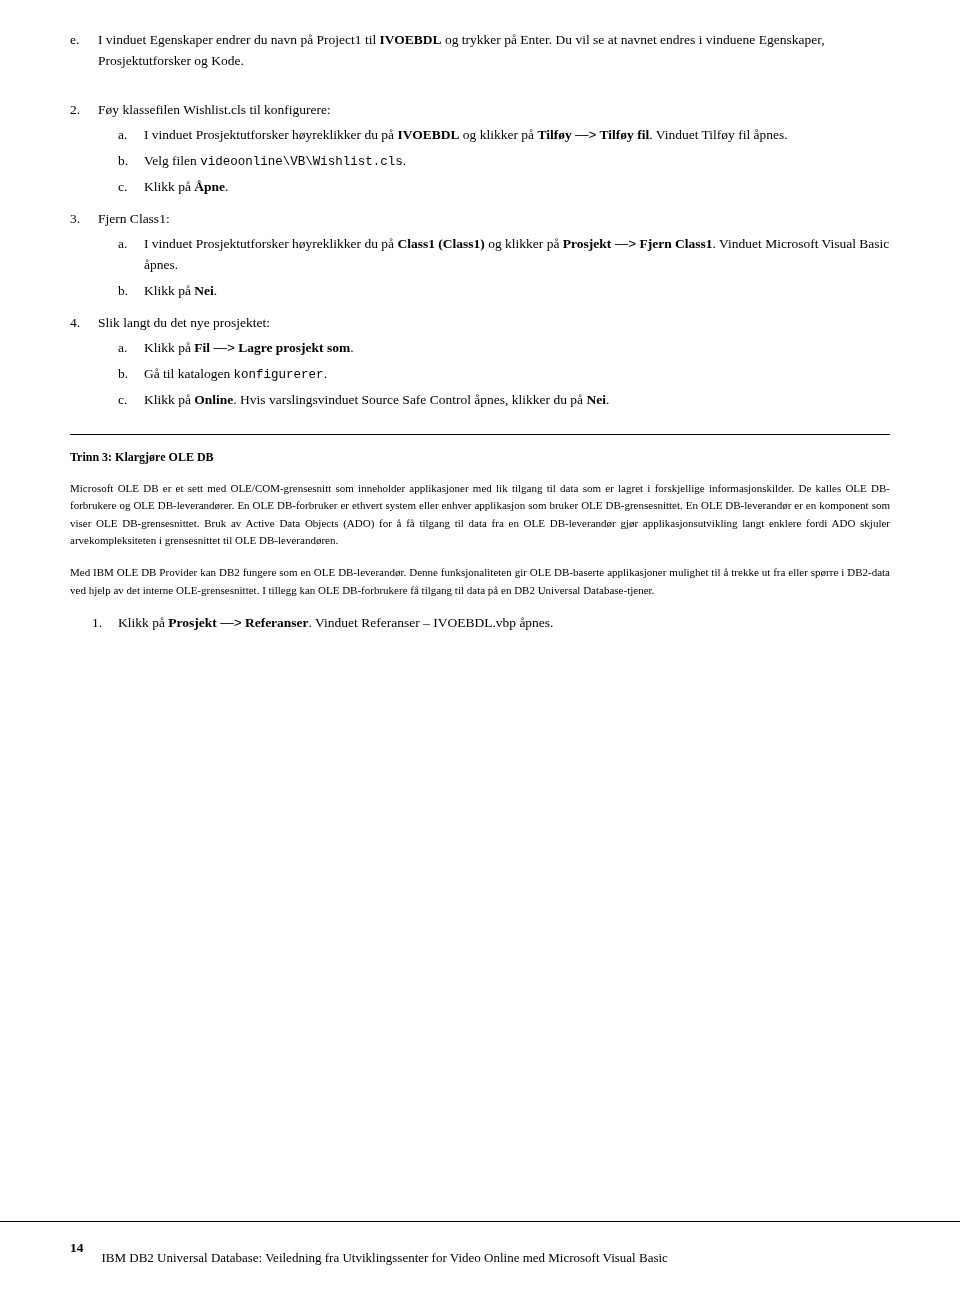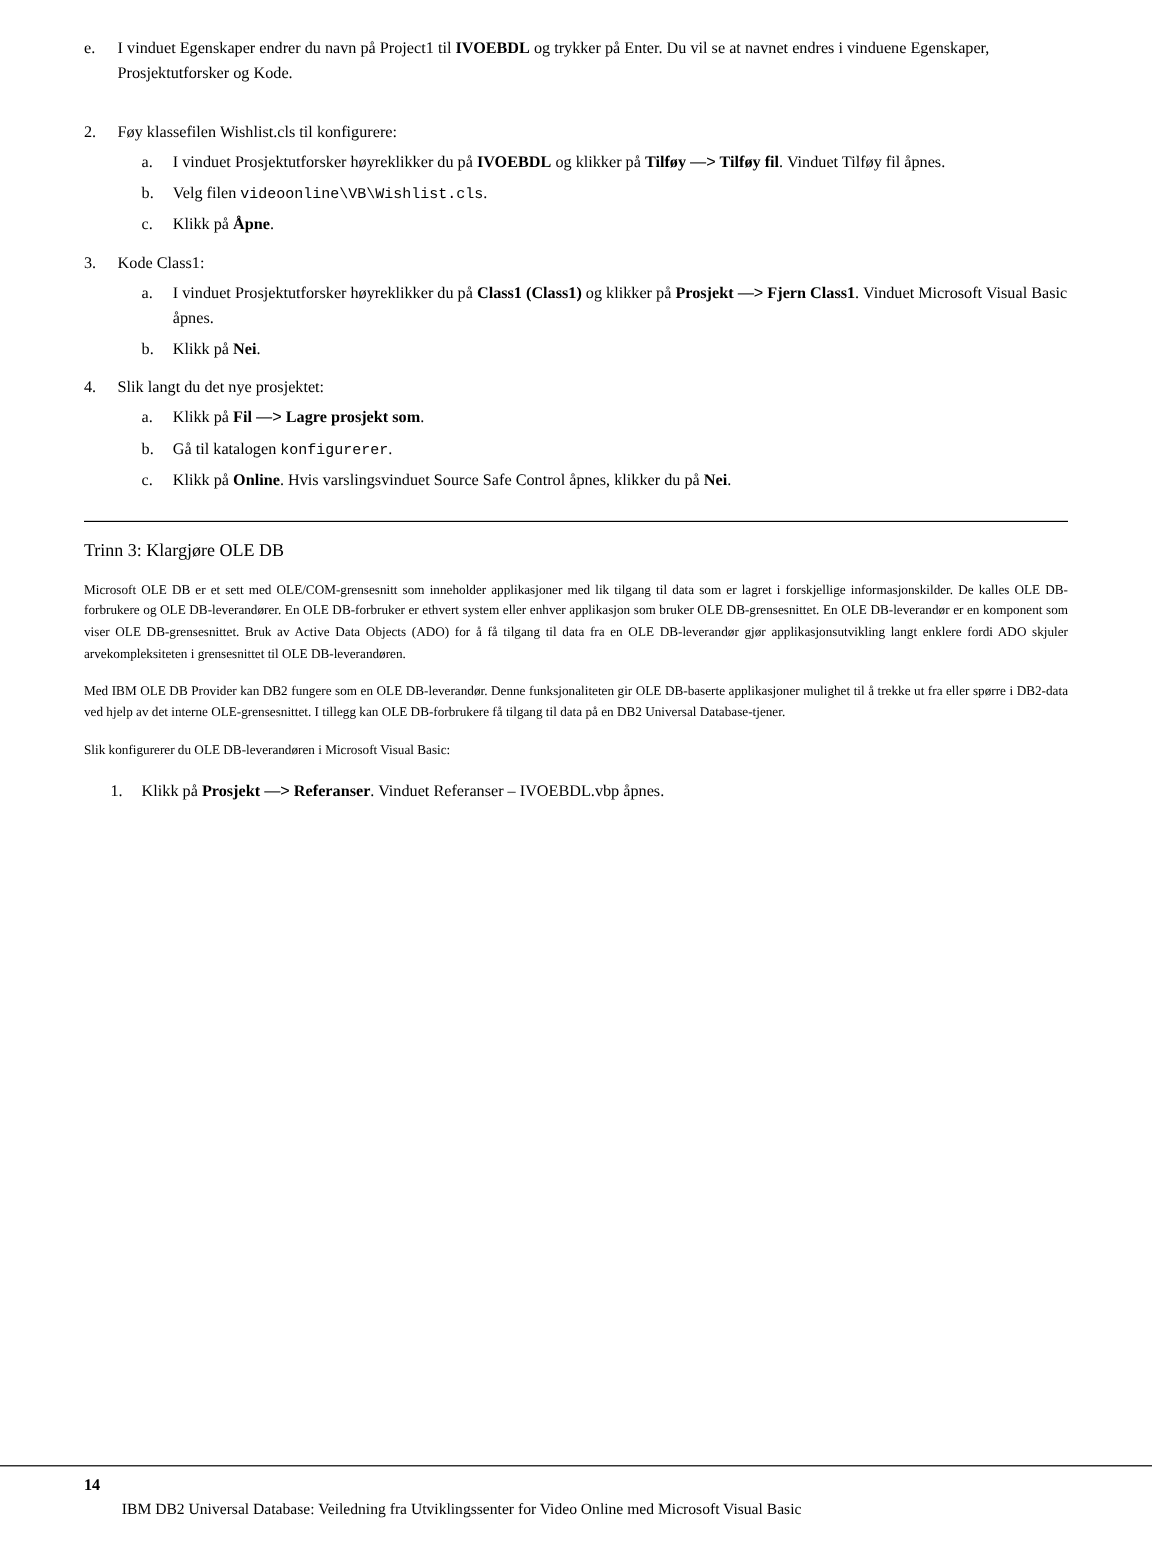--- a/index.html
+++ b/index.html
@@ -79,22 +79,22 @@
     }
 
     
     .section-heading {
       display: flex;
       align-items: baseline;
       margin-bottom: 14px;
     }
 
     .section-heading-title {
-      font-size: 15px;
-      font-weight: normal;
+      font-size: 12px;
+      font-weight: bold;
       white-space: nowrap;
       margin-right: 22px;
       line-height: 1.4;
     }
 
     .section-heading-text {
       font-size: 13.5px;
       line-height: 1.55;
       flex: 1;
     }
@@ -130,21 +130,21 @@
     }
 
     
     .page-footer {
       position: absolute;
       bottom: 28px;
       left: 0;
       right: 0;
       padding: 0 70px;
       display: flex;
-      align-items: flex-start;
+      align-items: center;
       border-top: 1px solid #000;
       padding-top: 8px;
     }
 
     .footer-page-num {
       font-size: 13.5px;
       font-weight: bold;
       margin-right: 18px;
     }
 
@@ -197,21 +197,21 @@
               Klikk på <strong>Åpne</strong>.
             </span>
           </div>
         </div>
       </div>
     </div>
 
     <div class="list-item-outer">
       <span class="list-num">3.</span>
       <div class="list-content">
-        <span>Kode Class1:</span>
+        <span>Fjern Class1:</span>
         <div class="sub-list">
           <div class="sub-item">
             <span class="sub-label">a.</span>
             <span class="sub-content">
               I vinduet Prosjektutforsker høyreklikker du på <strong>Class1 (Class1)</strong> og klikker på <strong>Prosjekt <span class="arrow-sym">—&gt;</span> Fjern Class1</strong>. Vinduet Microsoft Visual Basic åpnes.
             </span>
           </div>
           <div class="sub-item">
             <span class="sub-label">b.</span>
             <span class="sub-content">
@@ -254,21 +254,20 @@
   <hr class="section-divider">
 
   <div class="section-heading">
     <span class="section-heading-title">Trinn 3: Klargjøre OLE DB</span>
   </div>
 
   <p class="body-paragraph">Microsoft OLE DB er et sett med OLE/COM-grensesnitt som inneholder applikasjoner med lik tilgang til data som er lagret i forskjellige informasjonskilder. De kalles OLE DB-forbrukere og OLE DB-leverandører. En OLE DB-forbruker er ethvert system eller enhver applikasjon som bruker OLE DB-grensesnittet. En OLE DB-leverandør er en komponent som viser OLE DB-grensesnittet. Bruk av Active Data Objects (ADO) for å få tilgang til data fra en OLE DB-leverandør gjør applikasjonsutvikling langt enklere fordi ADO skjuler arvekompleksiteten i grensesnittet til OLE DB-leverandøren.</p>
 
   <p class="body-paragraph">Med IBM OLE DB Provider kan DB2 fungere som en OLE DB-leverandør. Denne funksjonaliteten gir OLE DB-baserte applikasjoner mulighet til å trekke ut fra eller spørre i DB2-data ved hjelp av det interne OLE-grensesnittet. I tillegg kan OLE DB-forbrukere få tilgang til data på en DB2 Universal Database-tjener.</p>
 
-  <p class="body-paragraph">Slik konfigurerer du OLE DB-leverandøren i Microsoft Visual Basic:</p>
 
   <div class="section-numbered-list">
     <div class="section-num-item">
       <span class="section-num-label">1.</span>
       <span class="section-num-content">
         Klikk på <strong>Prosjekt <span class="arrow-sym">—&gt;</span> Referanser</strong>. Vinduet Referanser – IVOEBDL.vbp åpnes.
       </span>
     </div>
   </div>
 

